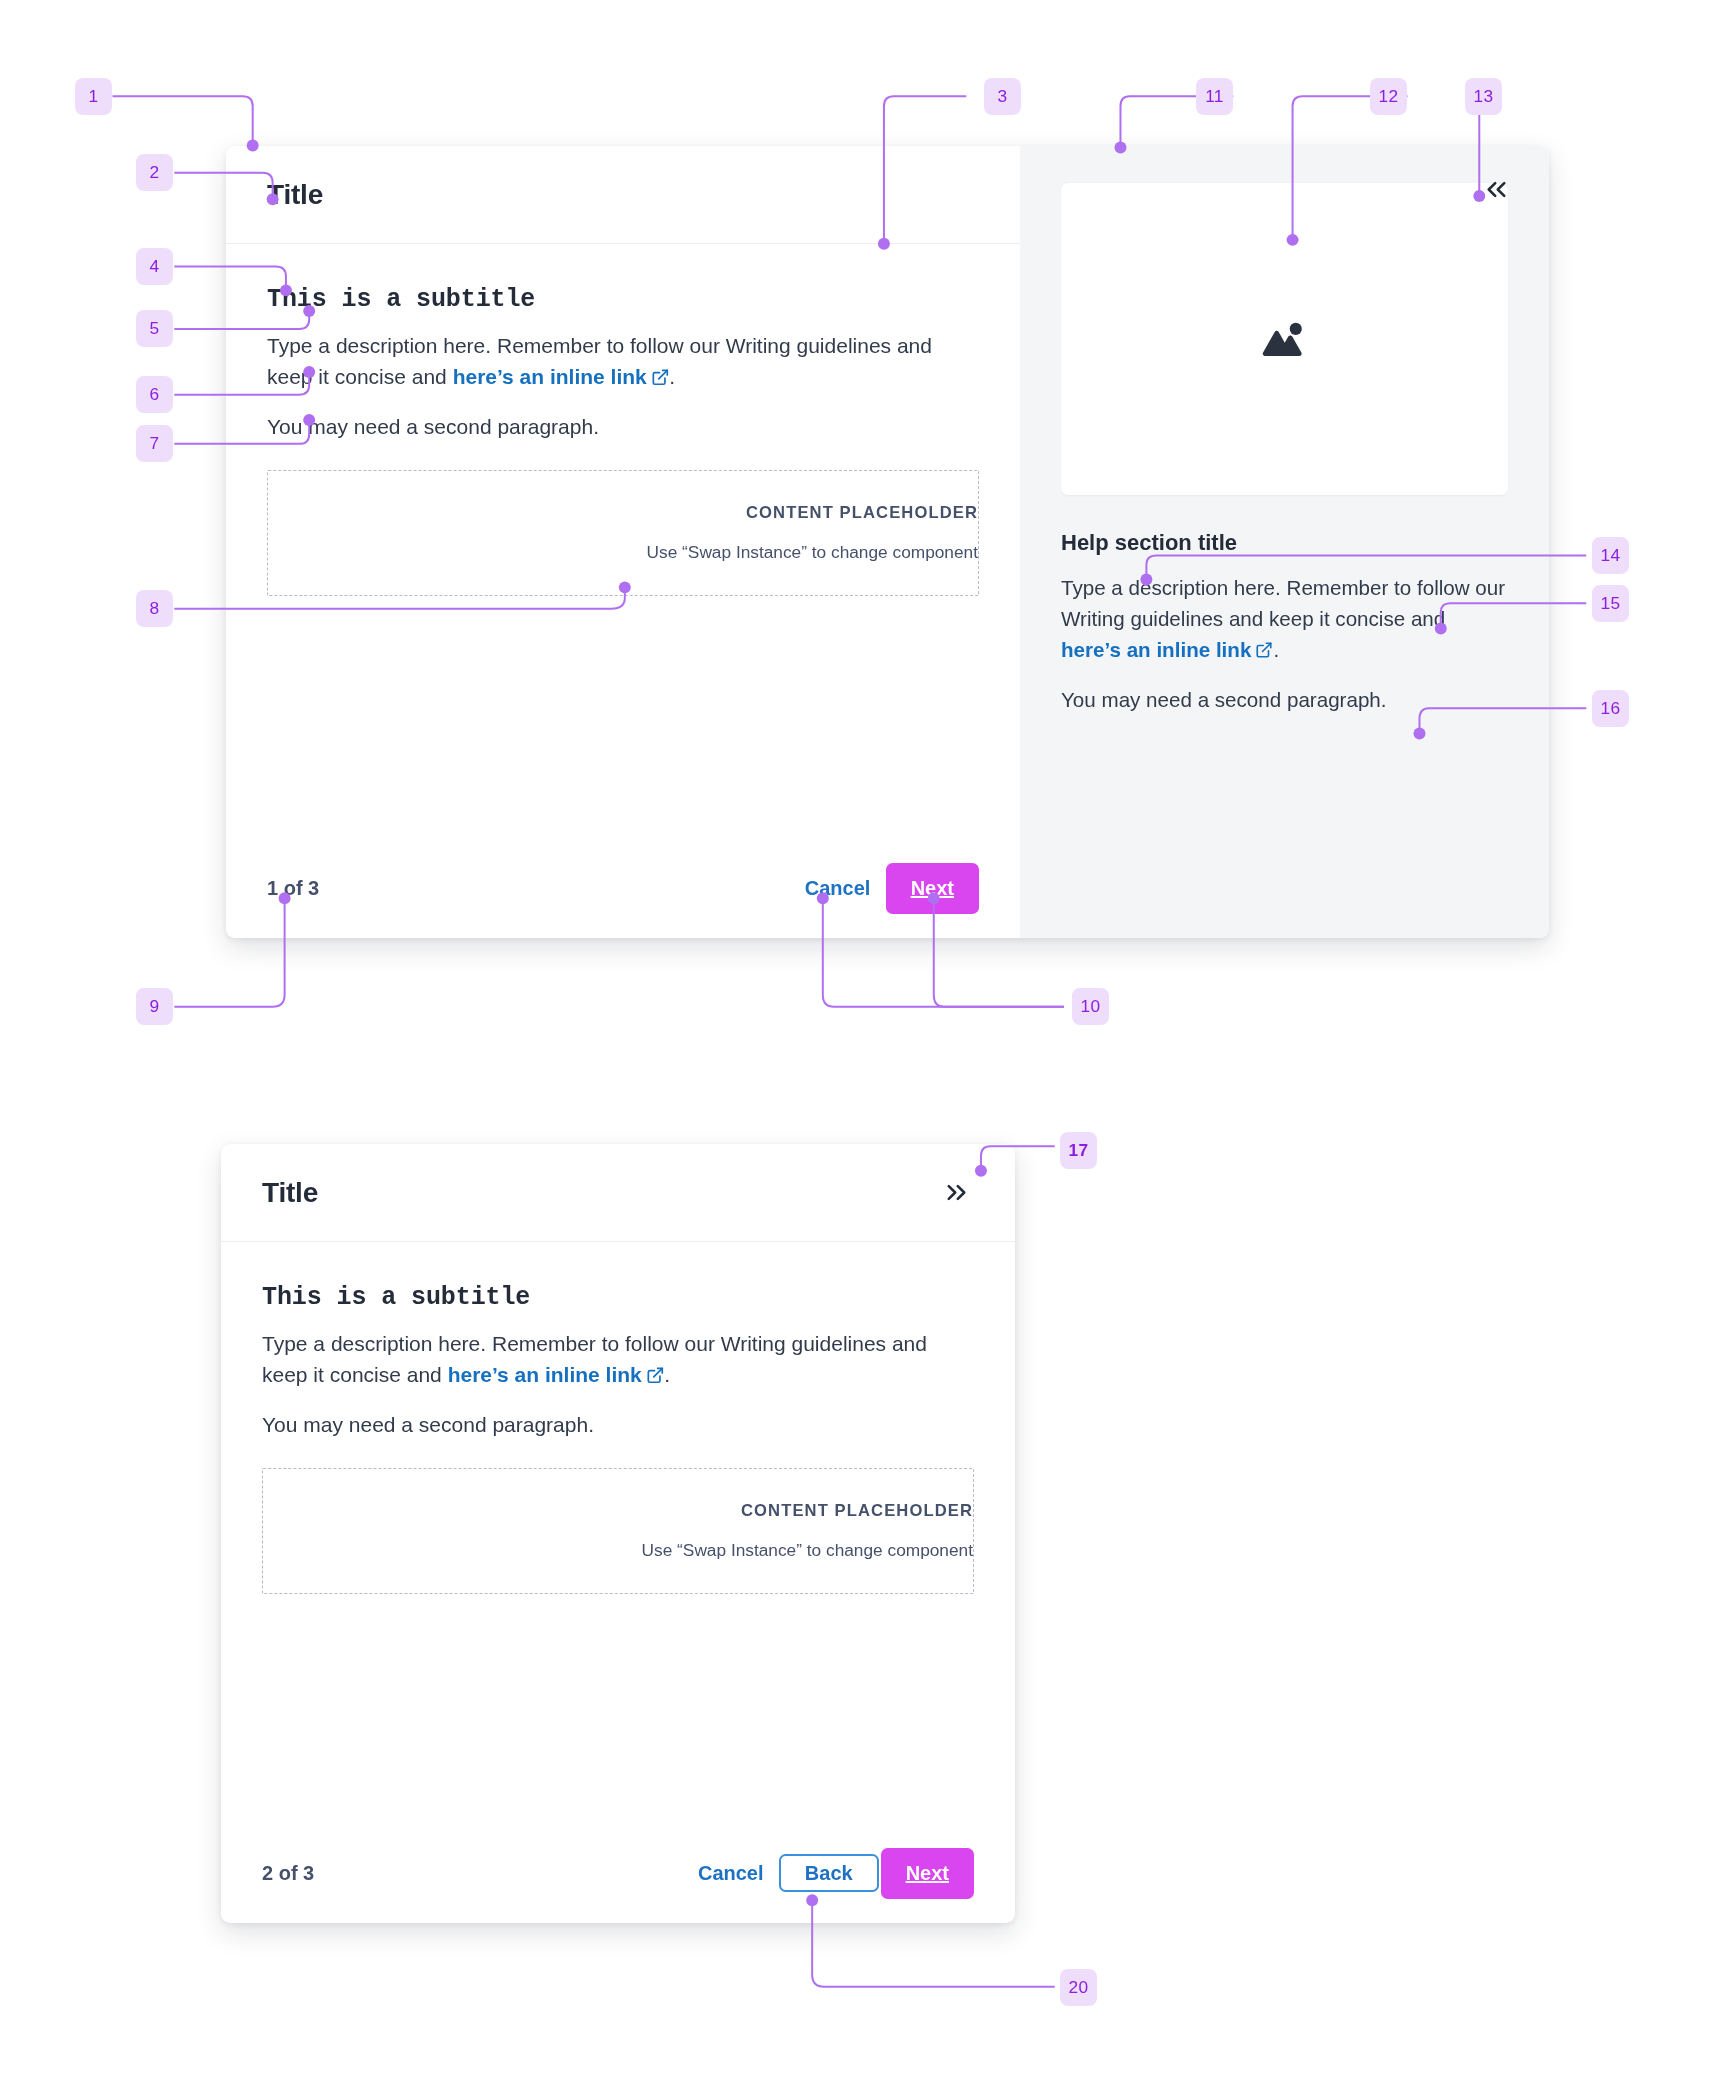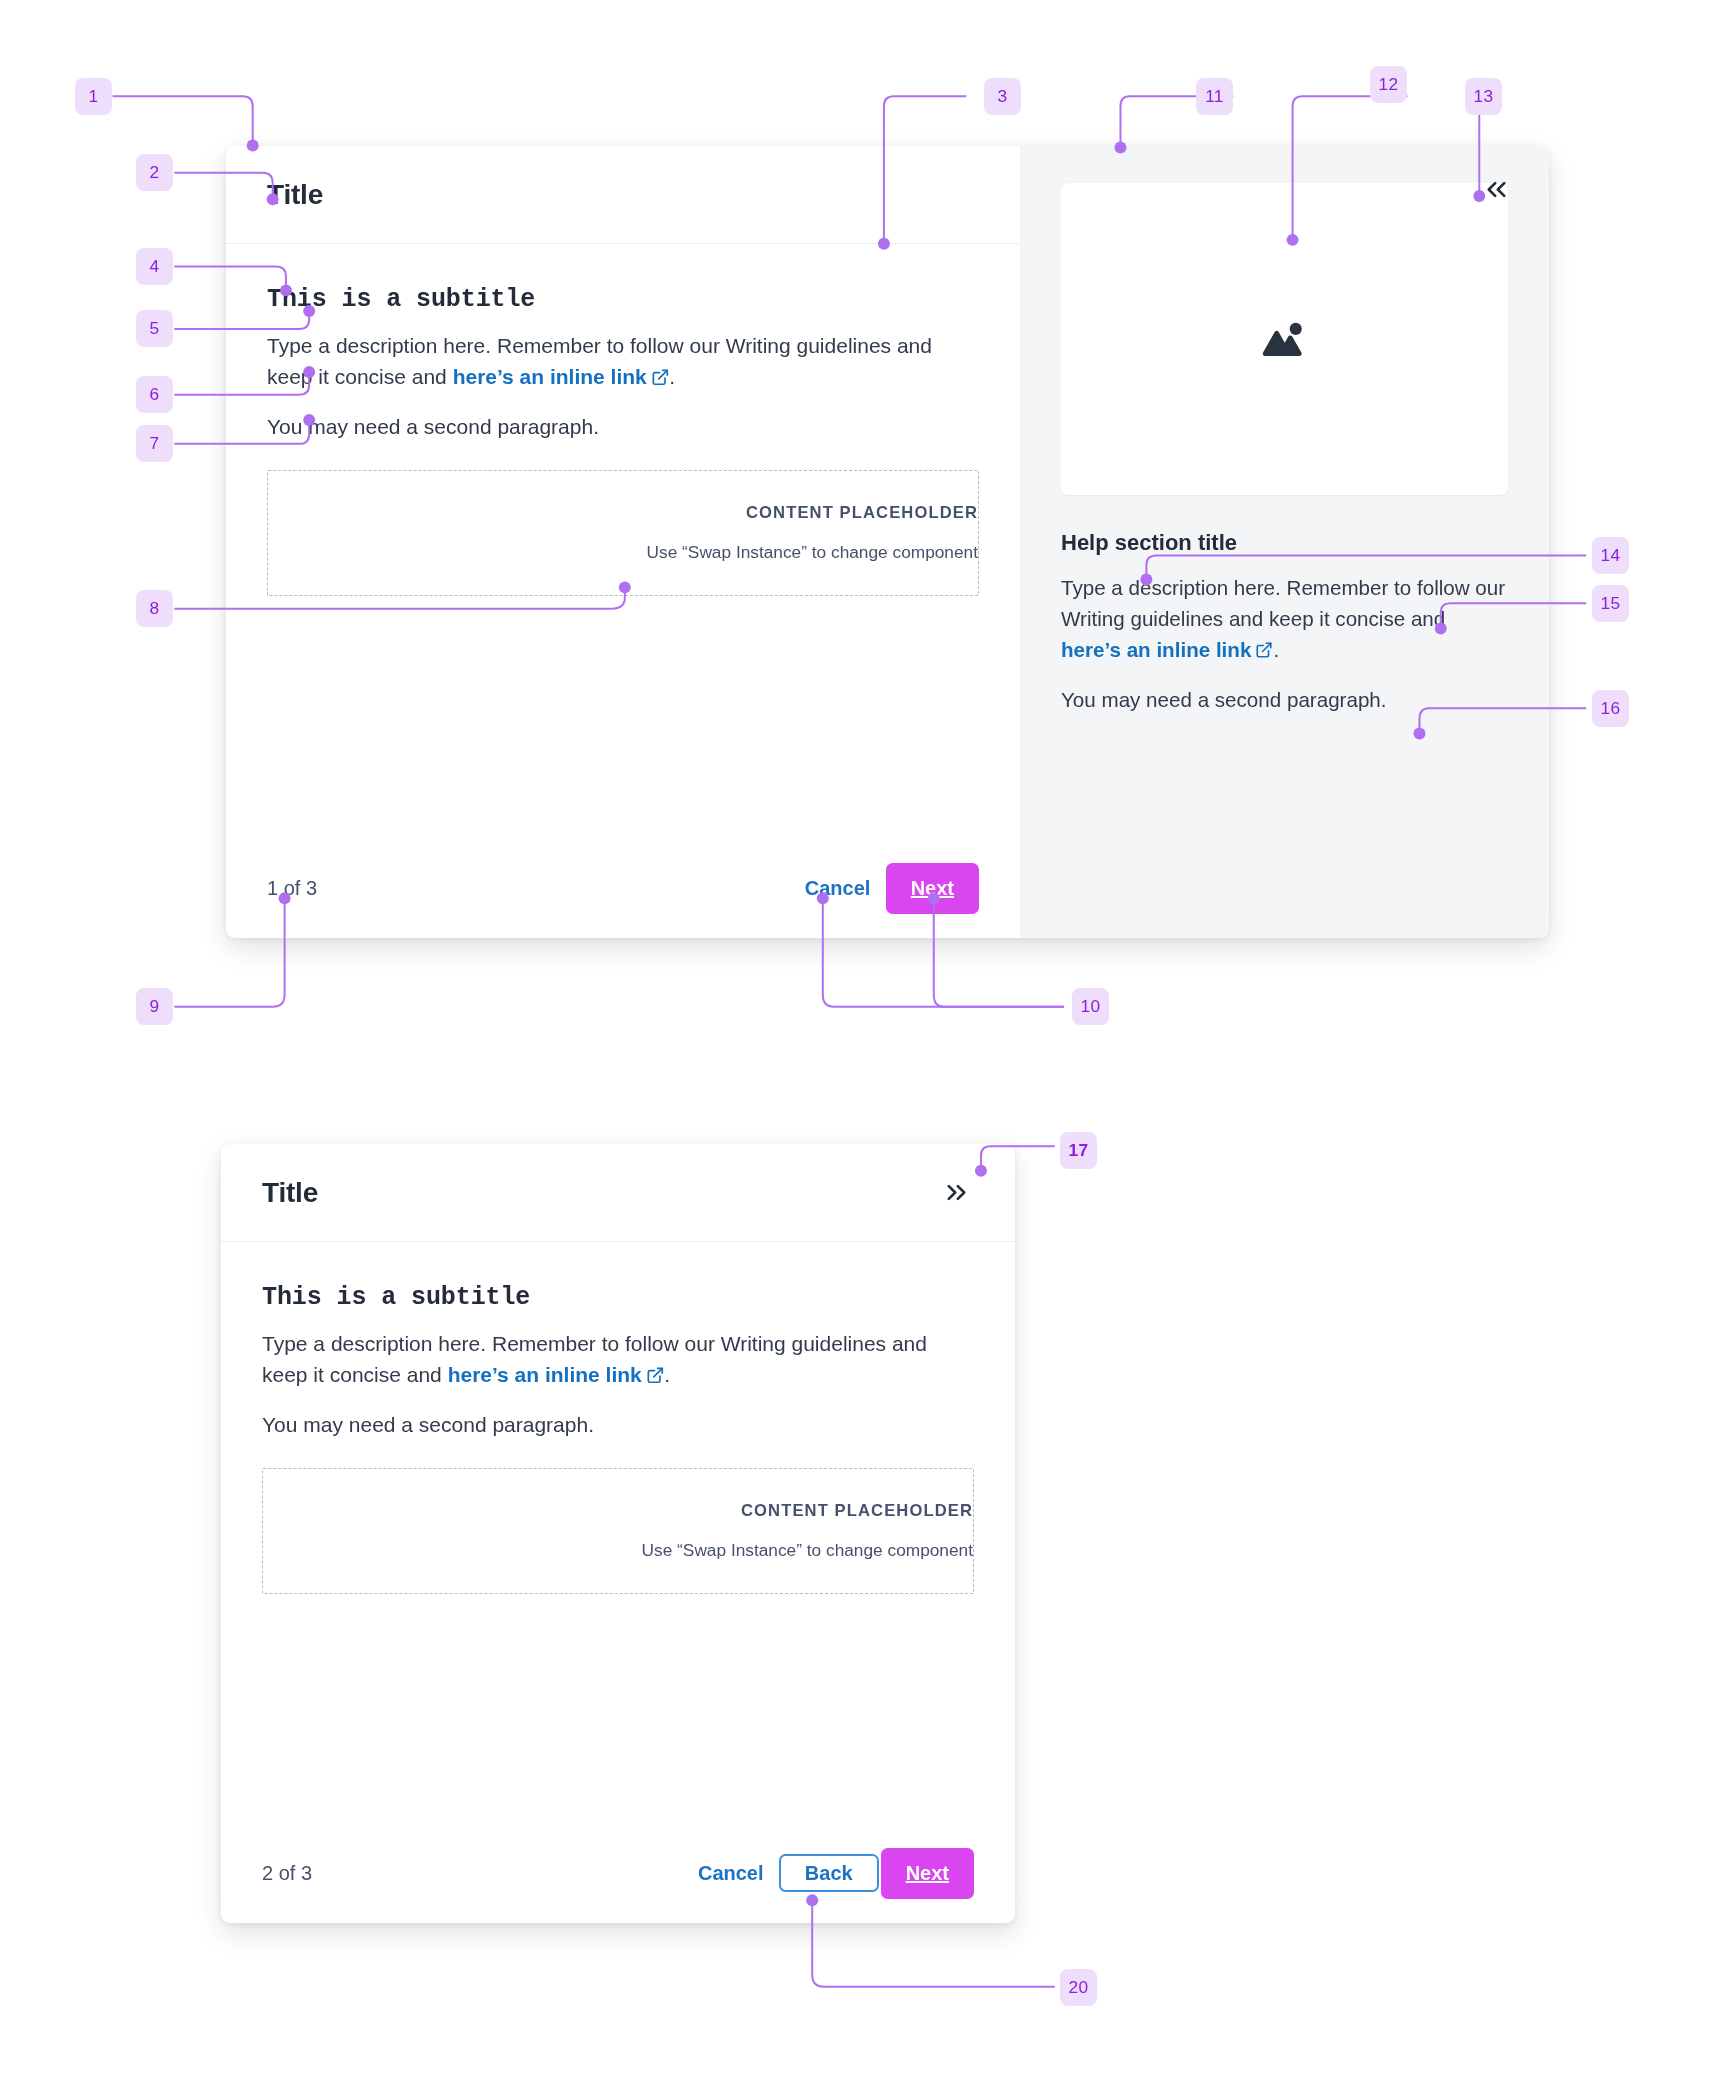--- a/index.html
+++ b/index.html
@@ -184,20 +184,21 @@
     height: 100px;
     box-sizing: border-box;
     padding: 0 41px;
     display: flex;
     align-items: center;
     justify-content: space-between;
   }
   .step-count {
     font-size: 20px;
     color: #45506a;
+    font-weight: bold;
   }
   .btn-row {
     display: flex;
     align-items: center;
     gap: 2px;
   }
   .btn {
     font-family: "Liberation Sans", sans-serif;
     font-size: 20px;
     font-weight: bold;
@@ -433,21 +434,21 @@
       <div class="anno-badge" style="left: 136px; top: 154px;">2</div>
       <div class="anno-badge" style="left: 984px; top: 78px;">3</div>
       <div class="anno-badge" style="left: 136px; top: 248px;">4</div>
       <div class="anno-badge" style="left: 136px; top: 310px;">5</div>
       <div class="anno-badge" style="left: 136px; top: 376px;">6</div>
       <div class="anno-badge" style="left: 136px; top: 425px;">7</div>
       <div class="anno-badge" style="left: 136px; top: 590px;">8</div>
       <div class="anno-badge" style="left: 136px; top: 988px;">9</div>
       <div class="anno-badge" style="left: 1072px; top: 988px;">10</div>
       <div class="anno-badge" style="left: 1196px; top: 78px;">11</div>
-      <div class="anno-badge" style="left: 1370px; top: 66px;">12</div>
+      <div class="anno-badge" style="left: 1370px; top: 78px;">12</div>
       <div class="anno-badge" style="left: 1465px; top: 78px;">13</div>
       <div class="anno-badge" style="left: 1592px; top: 537px; text-align: right;">14</div>
       <div class="anno-badge" style="left: 1592px; top: 585px;">15</div>
       <div class="anno-badge" style="left: 1592px; top: 690px;">16</div>
       <div class="anno-badge" style="left: 1060px; top: 1132px; font-weight: bold;">17</div>
       <div class="anno-badge" style="left: 1060px; top: 1969px;">20</div>
     </div>
 
 </div>
 

